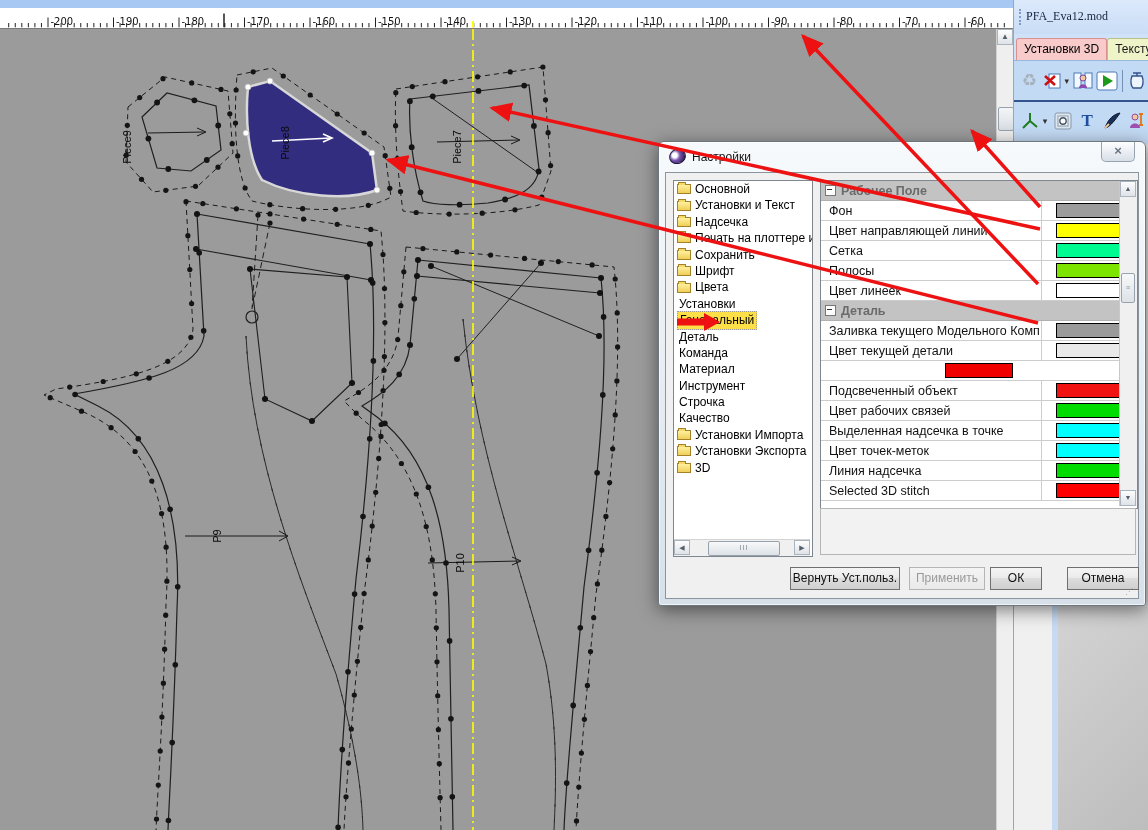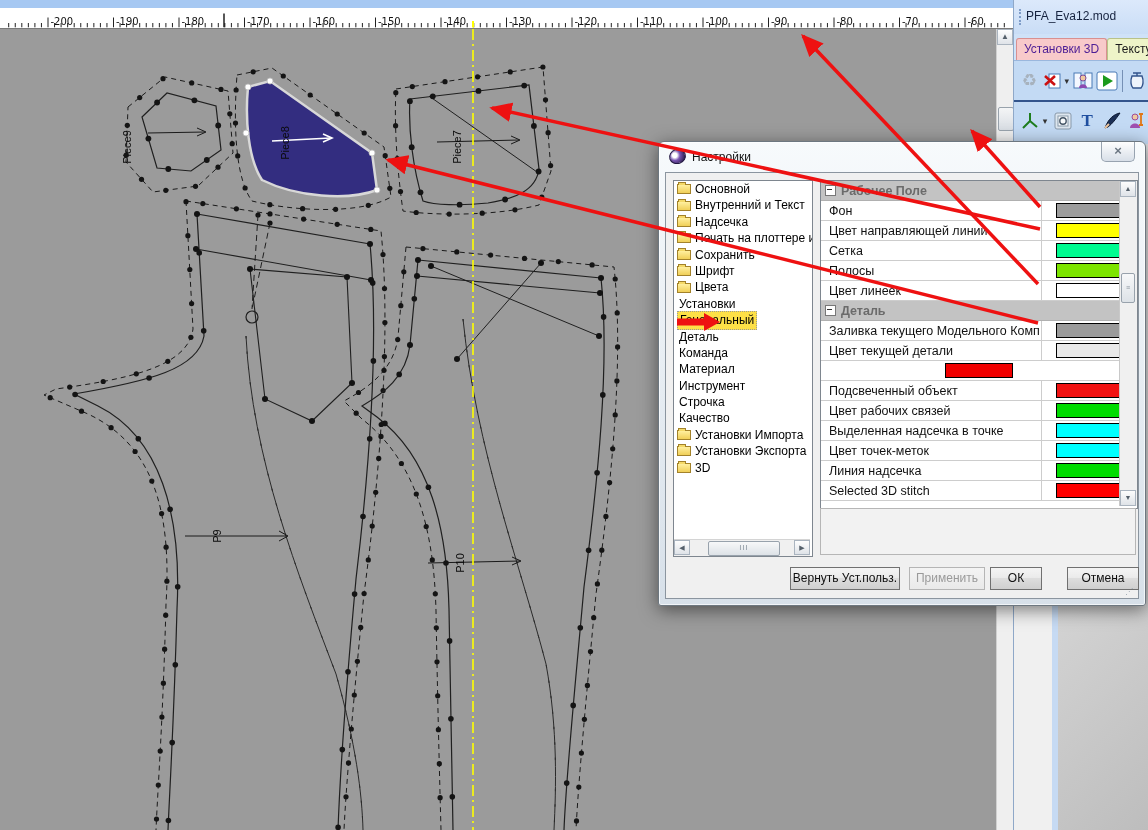--- a/index.html
+++ b/index.html
@@ -23,21 +23,21 @@
     border:1px solid #aab4bf;box-sizing:border-box;color:#55606b;font-size:8px;line-height:14px;text-align:center;}
   .vscroll .thumb{position:absolute;left:1px;width:14px;height:22px;background:linear-gradient(#f4f5f6,#d8dde3);
     border:1px solid #98a2ac;border-radius:2px;}
 
   
   #right-panel{position:absolute;left:1013px;top:0;width:135px;height:830px;
     background:#cfe2f8;border-left:1px solid #8fa8c8;overflow:hidden;}
   .panel-title{position:relative;height:34px;background:linear-gradient(#dcE9fb,#c9ddf6);}
   .panel-title .grip{position:absolute;left:5px;top:9px;width:3px;height:16px;
     border-left:2px dotted #7f9dc9;}
-  .panel-title .txt{position:absolute;left:12px;top:9px;font-size:12px;color:#16233f;}
+  .panel-title .txt{position:absolute;left:12px;top:9px;font-size:12px;color:#16233f;font-family:Liberation Serif, serif;}
   .tabs{position:relative;height:26px;display:flex;align-items:flex-end;padding-left:2px;}
   .tab{font-size:12px;padding:3px 7px 4px 7px;border:1px solid #c09090;border-bottom:none;
     border-radius:3px 3px 0 0;white-space:nowrap;}
   .toolbar{position:relative;height:83px;background:#c3daf4;border-top:1px solid #9ab7dd;overflow:hidden;}
   .tb-row{display:flex;align-items:center;height:38px;padding-left:4px;}
   .tb-row.r1{border-bottom:2px solid #33548c;height:39px;}
   .icon{display:inline-flex;align-items:center;justify-content:center;width:24px;height:26px;
     margin:0 1px;border-radius:3px;}
   .caret{font-size:9px;color:#333;width:8px;}
   .tbsep{width:1px;height:22px;background:#7590b5;margin:0 3px;}
@@ -574,21 +574,21 @@
     <div class="arr" style="top:0">▲</div>
     <div class="thumb" style="top:78px"></div>
   </div>
 
   <div id="right-panel">
     <div class="panel-title">
       <div class="grip"></div>
       <div class="txt">PFA_Eva12.mod</div>
     </div>
     <div class="tabs" id="tabs">
-        <span class="tab" style="background: rgb(248, 202, 202); color: #4c1d95; border-color: rgb(216, 144, 144);">Установки 3D</span>
+        <span class="tab" style="background: rgb(248, 202, 202); color: #000000; border-color: rgb(216, 144, 144);">Установки 3D</span>
         <span class="tab" style="background: rgb(238, 244, 200); color: rgb(26, 26, 26); border-color: rgb(184, 194, 138);">Текстур</span>
       </div>
     <div class="toolbar">
       <div class="tb-row r1">
         <span class="icon" style="color:#a7b2bd;font-size:17px">♻</span>
         <span class="icon">
           <svg width="20" height="18" viewBox="0 0 20 18">
             <rect x="6" y="2" width="11" height="14" fill="#fff" stroke="#4a7ab5"></rect>
             <path d="M2,4 L12,13 M12,4 L2,13" stroke="#cc1111" stroke-width="2.6"></path>
           </svg>
@@ -660,21 +660,21 @@
     <div class="dlg-close">×</div>
     <div class="dlg-client">
       <div id="tree">
         <div id="tree-items">
             <div class="tree-item">
               <span class="fold"></span>
               <span class="lbl">Основной</span>
             </div>
             <div class="tree-item">
               <span class="fold"></span>
-              <span class="lbl">Внутренний и Текст</span>
+              <span class="lbl">Установки и Текст</span>
             </div>
             <div class="tree-item">
               <span class="fold"></span>
               <span class="lbl">Надсечка</span>
             </div>
             <div class="tree-item">
               <span class="fold"></span>
               <span class="lbl">Печать на плоттере и</span>
             </div>
             <div class="tree-item">

